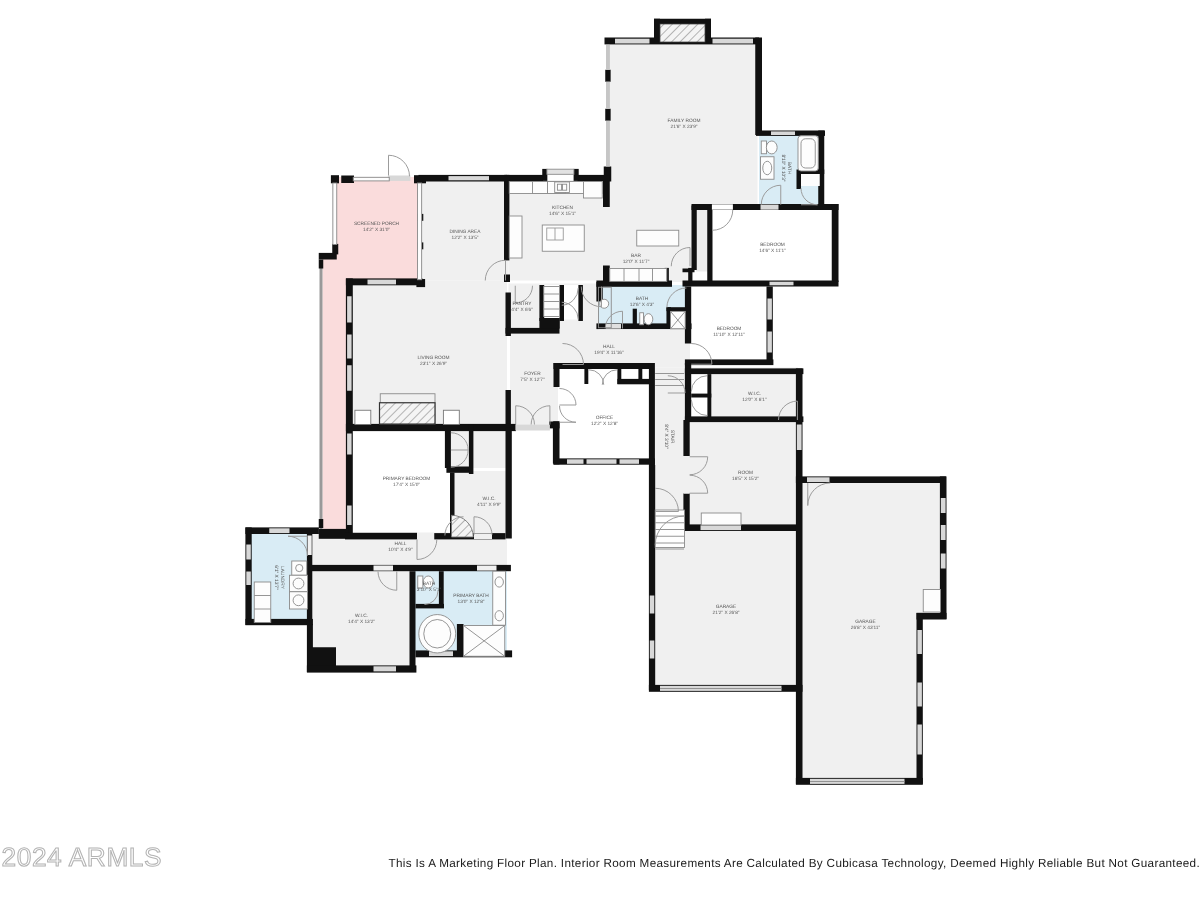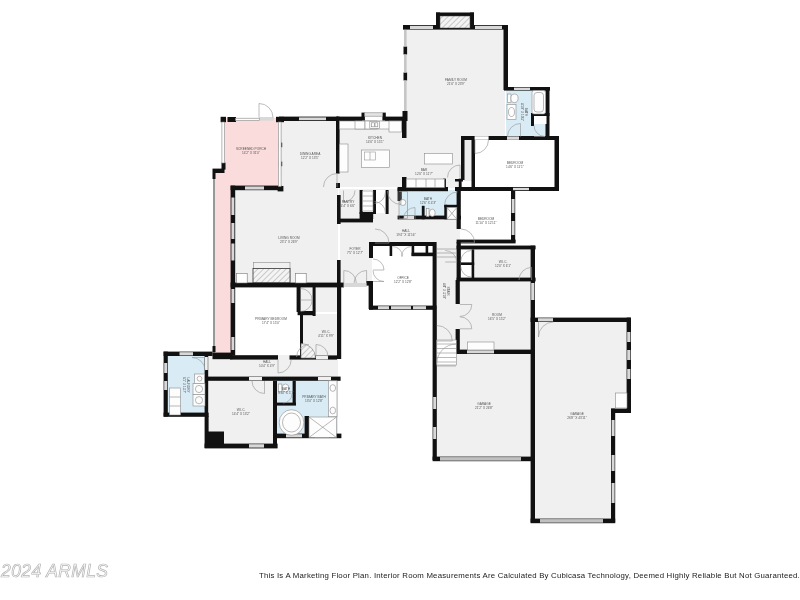--- a/index.html
+++ b/index.html
@@ -1,18 +1,18 @@
 <!DOCTYPE html>
 <html><head>
 <meta charset="utf-8">
 <style>
 html,body{margin:0;padding:0;width:800px;height:600px;background:#ffffff;overflow:hidden;}
 body{font-family:"Liberation Sans", sans-serif;}
 #plan{position:absolute;left:0;top:0;}
-.wm{position:absolute;left:1px;top:561px;font-size:17.5px;letter-spacing:0.4px;color:transparent;-webkit-text-stroke:0.7px #b3b3b3;white-space:nowrap;font-style:italic;}
+.wm{position:absolute;left:1px;top:561px;font-size:17.5px;letter-spacing:0.4px;color:transparent;-webkit-text-stroke:0.7px #b3b3b3;white-space:nowrap;}
 .disc{position:absolute;left:0;top:570.5px;width:800px;text-align:right;font-size:7.8px;letter-spacing:0.22px;color:#1a1a1a;}
 svg text{font-family:"Liberation Sans",sans-serif;fill:#555;font-size:3.2px;text-anchor:middle;}
 </style>
 </head>
 <body>
 <svg id="plan" width="800" height="600" viewBox="0 0 800 600">
 <defs>
 <pattern id="hatch" width="4" height="4" patternTransform="rotate(45)" patternUnits="userSpaceOnUse">
 <rect width="4" height="4" fill="#f4f4f4"></rect>
         <line x1="0" y1="0" x2="0" y2="4" stroke="#777" stroke-width="0.7"></line>

